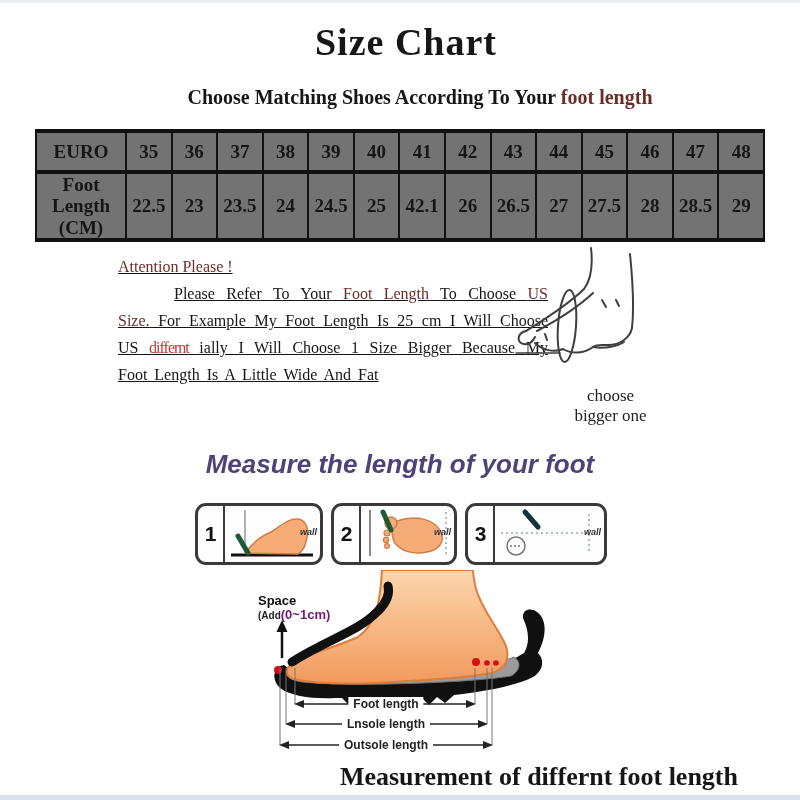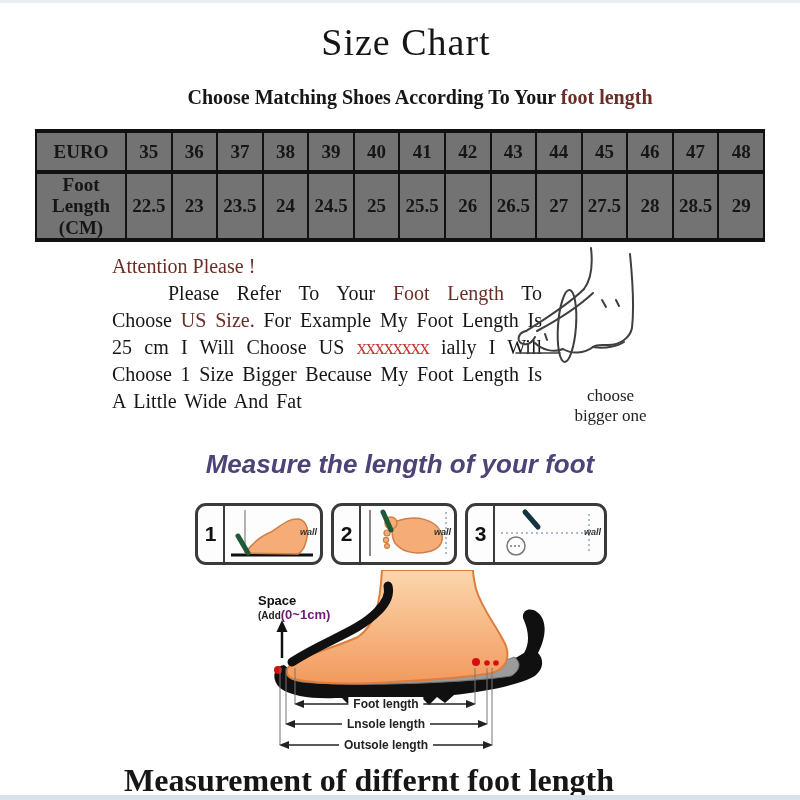--- a/index.html
+++ b/index.html
@@ -5,39 +5,39 @@
   * { margin:0; padding:0; box-sizing:border-box; }
   html,body { width:800px; height:800px; background:#fff; overflow:hidden; }
   body { font-family:"Liberation Serif", serif; color:#161616; }
   #canvas { position:relative; width:800px; height:800px; background:#fff; }
 
   .edge-strip { position:absolute; left:0; width:800px; }
   #edge-top { top:0; height:3px; background:#e9eef3; }
   #edge-bottom { bottom:0; height:5px; background:#d9e2ec; }
 
   #main-title { position:absolute; top:20px; left:0; width:800px; text-align:center;
-    font-size:38px; font-weight:normal; letter-spacing:1px;padding-left:12px; }
+    font-size:38px; font-weight:bold; letter-spacing:1px;padding-left:12px; }
   #subtitle { position:absolute; top:86px; left:0; width:800px; text-align:center;
     font-size:20px; font-weight:bold;margin-left:20px; }
   .maroon { color:#6b2e27; }
   .red-x { color:#c23732; letter-spacing:-1px; }
 
   #size-table { position:absolute; top:129px; left:35px; width:730px;
     border-collapse:collapse; table-layout:fixed; text-align:center;
     font-weight:bold; }
   #size-table td { border-left:2px solid #111; border-right:2px solid #111;
     border-top:4px solid #111; border-bottom:4px solid #111; background:#737373;
     padding:0 1px; }
   #size-table tr.r1 td { height:41px; font-size:19px; }
   #size-table tr.r2 td { height:59px; font-size:19px; }
   #size-table td.rowlabel { font-size:17px; line-height:1.12; }
   #size-table col.first { width:90px; }
 
-  #attention { position:absolute; top:253px; left:112px; width:430px;
-    font-size:20px; line-height:27px; }
+  #attention { position:absolute; top:253px; left:118px; width:430px;
+    font-size:16px; line-height:27px;text-decoration:underline; }
   #attention .heading { color:#6b2e27; }
   #attention p { text-align:justify; text-indent:56px; word-spacing:3px; }
 
   #sketch-svg { position:absolute; top:242px; left:512px; }
   #bigger-caption { position:absolute; top:386px; left:538px; width:145px;
     text-align:center; font-size:17px; line-height:20px; color:#222; }
 
   #measure-heading { position:absolute; top:449px; left:0; width:800px; text-align:center;
     font-family:"Liberation Sans", sans-serif; font-style:italic; font-weight:bold;
     font-size:26px; color:#4e4278; }
@@ -60,22 +60,22 @@
   #space-label .l2-red { font-size:13px; font-weight:bold; color:#701a75; }
 
   #arrows-svg { position:absolute; top:665px; left:230px; }
   .arrow-label { position:absolute; transform:translate(-50%,-50%);
     background:#fff; padding:0 5px; font-family:"Liberation Sans", sans-serif;
     font-size:12px; font-weight:bold; color:#222; white-space:nowrap; }
   #arrow-label-0 { left:386px; top:704px; }
   #arrow-label-1 { left:386px; top:724px; }
   #arrow-label-2 { left:386px; top:745px; }
 
-  #bottom-caption { position:absolute; top:762px; left:0; width:738px; text-align:center;
-    font-size:32px; font-weight:bold; }
+  #bottom-caption { position:absolute; top:762px; left:0; width:738px; text-align:right;
+    font-size:26px; font-weight:bold; }
 </style>
 </head>
 <body>
 
 <div id="canvas">
 
   <div id="edge-top" class="edge-strip"></div>
 
   <h1 id="main-title">Size Chart</h1>
 
@@ -105,35 +105,35 @@
       <td>48</td>
     </tr>
     <tr class="r2">
       <td class="rowlabel">Foot Length (CM)</td>
       <td>22.5</td>
       <td>23</td>
       <td>23.5</td>
       <td>24</td>
       <td>24.5</td>
       <td>25</td>
-      <td>25.5</td>
+      <td>42.1</td>
       <td>26</td>
       <td>26.5</td>
       <td>27</td>
       <td>27.5</td>
       <td>28</td>
       <td>28.5</td>
       <td>29</td>
     </tr>
   </tbody>
     </table>
 
   <div id="attention">
     <div class="heading">Attention Please !</div>
-    <p><span>Please Refer To Your </span><span class="maroon">Foot Length</span><span> To Choose </span><span class="maroon">US Size.</span><span> For Example My Foot Length Is 25 cm I Will Choose US </span><span class="red-x">xxxxxxxx</span><span> ially I Will Choose 1 Size Bigger Because My Foot Length Is A Little Wide And Fat</span></p>
+    <p><span>Please Refer To Your </span><span class="maroon">Foot Length</span><span> To Choose </span><span class="maroon">US Size.</span><span> For Example My Foot Length Is 25 cm I Will Choose US </span><span class="red-x">differnt</span><span> ially I Will Choose 1 Size Bigger Because My Foot Length Is A Little Wide And Fat</span></p>
   </div>
 
   <svg id="sketch-svg" width="200" height="145" viewBox="0 0 200 145">
     <g fill="none" stroke="#3f3f3f" stroke-width="2" stroke-linecap="round">
       <path d="M79,6 C81,24 79,38 72,47"></path>
       <path d="M72,47 C56,63 30,79 14,89"></path>
       <path d="M81,51 C64,67 40,81 25,89"></path>
       <path d="M14,89 C5,91 4,101 12,102 C17,103 21,99 23,95"></path>
       <path d="M33,92 L35,98"></path>
       <path d="M23,101 C30,108 42,111 51,107 C59,112 72,112 81,105"></path>

